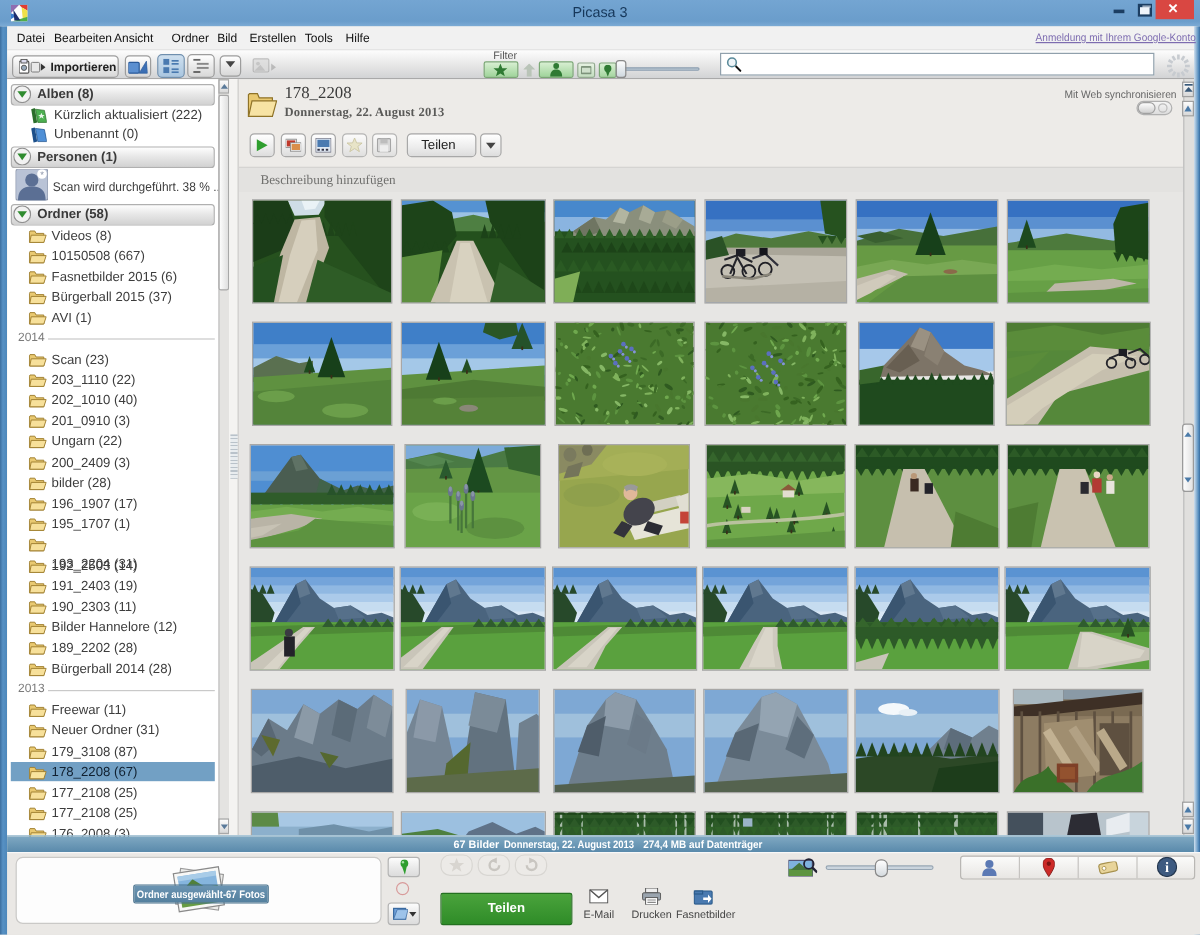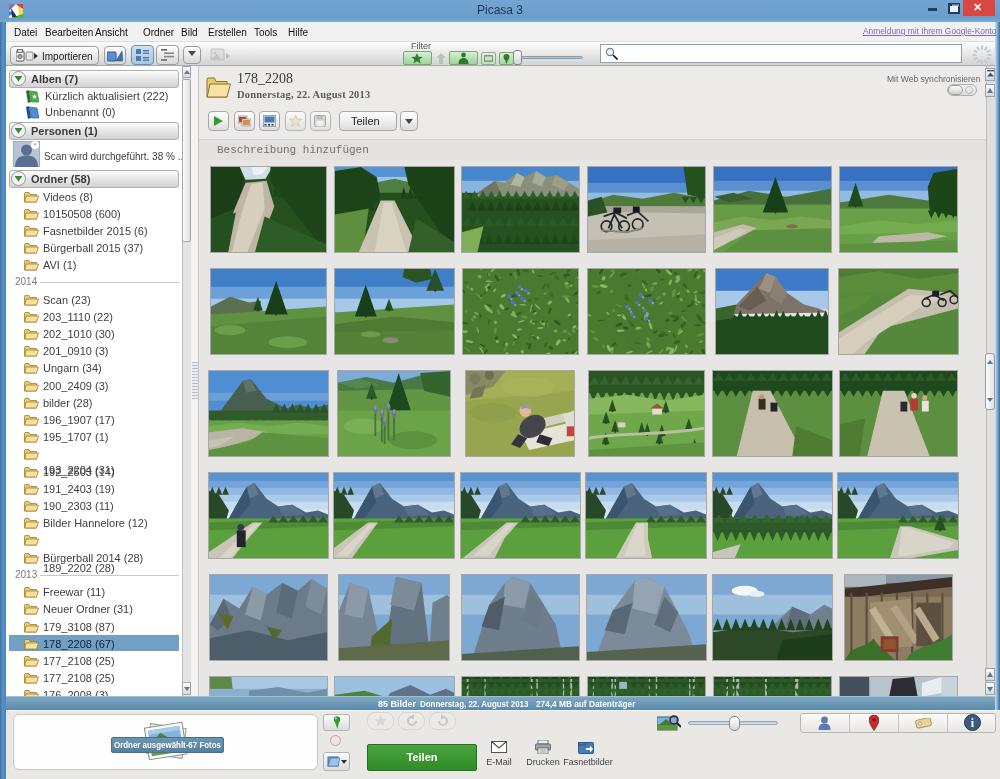--- a/index.html
+++ b/index.html
@@ -69,21 +69,21 @@
 <div class="abs" style="left:863px;top:26px;font-size:9px;color:#7d6cb0;text-decoration:underline;white-space:nowrap;transform:scaleX(0.93);transform-origin:left">Anmeldung mit Ihrem Google-Konto</div>
 <div id="toolbar"></div>
 <div class="tbtn" style="left:10px;top:46px;width:89px;height:19px"></div>
 <svg class="abs" style="left:16px;top:49px" width="22" height="13" viewBox="0 0 22 13">
 <rect x="0" y="2" width="8" height="10" rx="1" fill="#fff" stroke="#555" stroke-width="1"></rect>
 <rect x="1.5" y="0.5" width="5" height="3" fill="#dde" stroke="#555" stroke-width="0.8"></rect>
 <circle cx="4" cy="7.5" r="2.2" fill="#9ab" stroke="#444" stroke-width="0.7"></circle>
 <rect x="10" y="3" width="7" height="8" rx="1" fill="#e8e8e8" stroke="#777" stroke-width="0.8"></rect>
 <polygon points="18,4 22,7 18,10" fill="#333"></polygon>
 </svg>
-<div class="abs" style="left:42px;top:51px;font-size:10px;font-weight:normal;color:#222">Importieren</div>
+<div class="abs" style="left:42px;top:51px;font-size:10px;font-weight:bold;color:#222">Importieren</div>
 <div class="tbtn" style="left:104px;top:46px;width:22px;height:19px"></div>
 <svg class="abs" style="left:107px;top:49px" width="16" height="13" viewBox="0 0 16 13">
 <rect x="0" y="3" width="9" height="9" rx="1" fill="#5b8fd0" stroke="#2a5a9a"></rect>
 <polygon points="9,12 15,2 16,12" fill="#3c6fb4" stroke="#2a5a9a" stroke-width="0.6"></polygon>
 </svg>
 <div class="tbtn" style="left:131px;top:45px;width:23px;height:20px;background:linear-gradient(#cfe0ef,#a9c6e0);border-color:#6f8fae"></div>
 <svg class="abs" style="left:136px;top:49px" width="13" height="12" viewBox="0 0 13 12">
 <rect x="0" y="0" width="5" height="5" fill="#4a7ab0"></rect>
     <rect x="7" y="1" width="6" height="1.4" fill="#4a7ab0"></rect>
     <rect x="7" y="3.5" width="6" height="1.4" fill="#4a7ab0"></rect>
@@ -147,21 +147,21 @@
     <line x1="5.5" y1="11.0" x2="1.5" y2="11.0" stroke="#c7cbd0" stroke-width="2.2"></line>
     <line x1="6.2" y1="8.2" x2="2.8" y2="6.2" stroke="#c7cbd0" stroke-width="2.2"></line>
     <line x1="8.2" y1="6.2" x2="6.2" y2="2.8" stroke="#c7cbd0" stroke-width="2.2"></line>
     <line x1="11.0" y1="5.5" x2="11.0" y2="1.5" stroke="#c7cbd0" stroke-width="2.2"></line>
     <line x1="13.8" y1="6.2" x2="15.8" y2="2.8" stroke="#c7cbd0" stroke-width="2.2"></line>
     <line x1="15.8" y1="8.2" x2="19.2" y2="6.2" stroke="#c7cbd0" stroke-width="2.2"></line>
   </svg>
 <div id="sidestrip"></div>
 <div id="sidebar"></div>
 <div class="shead" style="top:70px">
-    <span class="lbl">Alben (7)</span>
+    <span class="lbl">Alben (8)</span>
   </div>
 <svg class="abs" style="left:11px;top:71px" width="15" height="15" viewBox="0 0 15 15">
 <circle cx="7.5" cy="7.5" r="7" fill="#f2f2f2" stroke="#909090"></circle>
 <polygon points="3.5,5 11.5,5 7.5,10.5" fill="#2e8b2e"></polygon>
 </svg>
 <svg class="abs" style="left:25px;top:90px" width="14" height="13" viewBox="0 0 14 13">
 <polygon points="1,1 4,0 6,12 3,13" fill="#2a6e2a"></polygon>
     <polygon points="4.5,1 12,2 14,12 6.5,12" fill="#4caf50" stroke="#2a6e2a" stroke-width="0.6"></polygon>
 <polygon points="9.5,4 10.3,5.8 12.2,5.8 10.7,7 11.3,8.9 9.5,7.8 7.7,8.9 8.3,7 6.8,5.8 8.7,5.8" fill="#e8f5e9"></polygon>
 </svg>
@@ -202,21 +202,21 @@
 <path d="M2,5 L14.5,5 L12.5,11 L0.8,11 Z" fill="#f7e09a" stroke="#a08030" stroke-width="0.8"></path>
 </svg>
 <div class="sitem" style="top:189px">
     <span class="txt">Videos (8)</span>
   </div>
 <svg class="abs" style="left:24px;top:208px" width="15" height="12" viewBox="0 0 15 12">
 <path d="M0.5,2.5 L0.5,11 L12.5,11 L12.5,3.5 L6,3.5 L5,1.5 L1,1.5 Z" fill="#e9c971" stroke="#a08030" stroke-width="0.8"></path>
 <path d="M2,5 L14.5,5 L12.5,11 L0.8,11 Z" fill="#f7e09a" stroke="#a08030" stroke-width="0.8"></path>
 </svg>
 <div class="sitem" style="top:206px">
-    <span class="txt">10150508 (600)</span>
+    <span class="txt">10150508 (667)</span>
   </div>
 <svg class="abs" style="left:24px;top:225px" width="15" height="12" viewBox="0 0 15 12">
 <path d="M0.5,2.5 L0.5,11 L12.5,11 L12.5,3.5 L6,3.5 L5,1.5 L1,1.5 Z" fill="#e9c971" stroke="#a08030" stroke-width="0.8"></path>
 <path d="M2,5 L14.5,5 L12.5,11 L0.8,11 Z" fill="#f7e09a" stroke="#a08030" stroke-width="0.8"></path>
 </svg>
 <div class="sitem" style="top:223px">
     <span class="txt">Fasnetbilder 2015 (6)</span>
   </div>
 <svg class="abs" style="left:24px;top:242px" width="15" height="12" viewBox="0 0 15 12">
 <path d="M0.5,2.5 L0.5,11 L12.5,11 L12.5,3.5 L6,3.5 L5,1.5 L1,1.5 Z" fill="#e9c971" stroke="#a08030" stroke-width="0.8"></path>
@@ -246,35 +246,35 @@
 <path d="M2,5 L14.5,5 L12.5,11 L0.8,11 Z" fill="#f7e09a" stroke="#a08030" stroke-width="0.8"></path>
 </svg>
 <div class="sitem" style="top:309px">
     <span class="txt">203_1110 (22)</span>
   </div>
 <svg class="abs" style="left:24px;top:328px" width="15" height="12" viewBox="0 0 15 12">
 <path d="M0.5,2.5 L0.5,11 L12.5,11 L12.5,3.5 L6,3.5 L5,1.5 L1,1.5 Z" fill="#e9c971" stroke="#a08030" stroke-width="0.8"></path>
 <path d="M2,5 L14.5,5 L12.5,11 L0.8,11 Z" fill="#f7e09a" stroke="#a08030" stroke-width="0.8"></path>
 </svg>
 <div class="sitem" style="top:326px">
-    <span class="txt">202_1010 (30)</span>
+    <span class="txt">202_1010 (40)</span>
   </div>
 <svg class="abs" style="left:24px;top:345px" width="15" height="12" viewBox="0 0 15 12">
 <path d="M0.5,2.5 L0.5,11 L12.5,11 L12.5,3.5 L6,3.5 L5,1.5 L1,1.5 Z" fill="#e9c971" stroke="#a08030" stroke-width="0.8"></path>
 <path d="M2,5 L14.5,5 L12.5,11 L0.8,11 Z" fill="#f7e09a" stroke="#a08030" stroke-width="0.8"></path>
 </svg>
 <div class="sitem" style="top:343px">
     <span class="txt">201_0910 (3)</span>
   </div>
 <svg class="abs" style="left:24px;top:362px" width="15" height="12" viewBox="0 0 15 12">
 <path d="M0.5,2.5 L0.5,11 L12.5,11 L12.5,3.5 L6,3.5 L5,1.5 L1,1.5 Z" fill="#e9c971" stroke="#a08030" stroke-width="0.8"></path>
 <path d="M2,5 L14.5,5 L12.5,11 L0.8,11 Z" fill="#f7e09a" stroke="#a08030" stroke-width="0.8"></path>
 </svg>
 <div class="sitem" style="top:360px">
-    <span class="txt">Ungarn (34)</span>
+    <span class="txt">Ungarn (22)</span>
   </div>
 <svg class="abs" style="left:24px;top:380px" width="15" height="12" viewBox="0 0 15 12">
 <path d="M0.5,2.5 L0.5,11 L12.5,11 L12.5,3.5 L6,3.5 L5,1.5 L1,1.5 Z" fill="#e9c971" stroke="#a08030" stroke-width="0.8"></path>
 <path d="M2,5 L14.5,5 L12.5,11 L0.8,11 Z" fill="#f7e09a" stroke="#a08030" stroke-width="0.8"></path>
 </svg>
 <div class="sitem" style="top:378px">
     <span class="txt">200_2409 (3)</span>
   </div>
 <svg class="abs" style="left:24px;top:397px" width="15" height="12" viewBox="0 0 15 12">
 <path d="M0.5,2.5 L0.5,11 L12.5,11 L12.5,3.5 L6,3.5 L5,1.5 L1,1.5 Z" fill="#e9c971" stroke="#a08030" stroke-width="0.8"></path>
@@ -329,21 +329,21 @@
 <path d="M0.5,2.5 L0.5,11 L12.5,11 L12.5,3.5 L6,3.5 L5,1.5 L1,1.5 Z" fill="#e9c971" stroke="#a08030" stroke-width="0.8"></path>
 <path d="M2,5 L14.5,5 L12.5,11 L0.8,11 Z" fill="#f7e09a" stroke="#a08030" stroke-width="0.8"></path>
 </svg>
 <div class="sitem" style="top:515px">
     <span class="txt">Bilder Hannelore (12)</span>
   </div>
 <svg class="abs" style="left:24px;top:534px" width="15" height="12" viewBox="0 0 15 12">
 <path d="M0.5,2.5 L0.5,11 L12.5,11 L12.5,3.5 L6,3.5 L5,1.5 L1,1.5 Z" fill="#e9c971" stroke="#a08030" stroke-width="0.8"></path>
 <path d="M2,5 L14.5,5 L12.5,11 L0.8,11 Z" fill="#f7e09a" stroke="#a08030" stroke-width="0.8"></path>
 </svg>
-<div class="sitem" style="top:560px">
+<div class="sitem" style="top:532px">
     <span class="txt">189_2202 (28)</span>
   </div>
 <svg class="abs" style="left:24px;top:552px" width="15" height="12" viewBox="0 0 15 12">
 <path d="M0.5,2.5 L0.5,11 L12.5,11 L12.5,3.5 L6,3.5 L5,1.5 L1,1.5 Z" fill="#e9c971" stroke="#a08030" stroke-width="0.8"></path>
 <path d="M2,5 L14.5,5 L12.5,11 L0.8,11 Z" fill="#f7e09a" stroke="#a08030" stroke-width="0.8"></path>
 </svg>
 <div class="sitem" style="top:550px">
     <span class="txt">Bürgerball 2014 (28)</span>
   </div>
 <div class="yr" style="top:569px">2013</div>
@@ -443,21 +443,21 @@
 <svg class="abs" style="left:115px;top:49px" width="12" height="12" viewBox="0 0 12 12">
 <rect x="0.5" y="0.5" width="11" height="11" rx="1" fill="#d8d8d8" stroke="#a5a5a5"></rect>
 <rect x="3" y="0.5" width="6" height="4" fill="#bdbdbd"></rect>
       <rect x="2.5" y="6" width="7" height="5.5" fill="#eee"></rect>
 </svg>
 <div class="hbtn" style="left:140px;width:58px"></div>
 <div class="abs" style="left:152px;top:49px;font-size:11px;color:#222">Teilen</div>
 <div class="hbtn" style="left:201px;width:18px"></div>
 <div class="abs" style="left:206px;top:53px;width:0;height:0;border-left:4px solid transparent;border-right:4px solid transparent;border-top:5px solid #444"></div>
 <div class="abs" style="left:0;top:73px;width:787px;height:21px;background:#e3e2e0;border-top:1px solid #d5d4d2"></div>
-<div class="abs" style="left:18px;top:78px;font-family:Liberation Mono, monospace;font-size:11px;color:#70706e">Beschreibung hinzufügen</div>
+<div class="abs" style="left:18px;top:78px;font-family:Liberation Serif, serif;font-size:11px;color:#70706e">Beschreibung hinzufügen</div>
 </div>
 <div class="abs" style="left:199px;top:66px;width:787px;height:630px;overflow:hidden">
 <svg class="ph" style="left:11.5px;top:101px;width:115px;height:85px" viewBox="0 0 120 86" preserveAspectRatio="none">
       <rect width="120" height="86" fill="#26511e"></rect>
       <polygon points="30,0 64,0 57,12 36,13" fill="#cfdde6"></polygon>
       <polygon points="42,0 58,0 54,7 45,8" fill="#eaf2f6"></polygon>
       <polygon points="0,0 30,0 36,18 30,40 0,52" fill="#1b3d18"></polygon>
       <polygon points="0,20 3.6,11 7.2,20" fill="#1b3d18"></polygon>
       <polygon points="7.2,20 10.8,11 14.4,20" fill="#1b3d18"></polygon>
       <polygon points="14.4,20 18,11 21.6,20" fill="#1b3d18"></polygon>
@@ -1748,21 +1748,21 @@
 <div class="abs" style="left:985px;top:84px;width:10px;height:13px;background:linear-gradient(#fcfcfc,#d8d8d8);border:1px solid #a0a0a0"></div>
 <div class="abs" style="left:987px;top:88px;width:0;height:0;border-left:3.5px solid transparent;border-right:3.5px solid transparent;border-bottom:5px solid #4a7aa8"></div>
 <div class="abs" style="left:985px;top:353px;width:10px;height:57px;background:linear-gradient(90deg,#fdfdfd,#e2e2e2);border:1px solid #9a9a9a;border-radius:3px"></div>
 <div class="abs" style="left:987px;top:360px;width:0;height:0;border-left:3px solid transparent;border-right:3px solid transparent;border-bottom:4px solid #4a7aa8"></div>
 <div class="abs" style="left:987px;top:398px;width:0;height:0;border-left:3px solid transparent;border-right:3px solid transparent;border-top:4px solid #4a7aa8"></div>
 <div class="abs" style="left:985px;top:668px;width:10px;height:13px;background:linear-gradient(#fcfcfc,#d8d8d8);border:1px solid #a0a0a0"></div>
 <div class="abs" style="left:987px;top:672px;width:0;height:0;border-left:3.5px solid transparent;border-right:3.5px solid transparent;border-bottom:5px solid #4a7aa8"></div>
 <div class="abs" style="left:985px;top:682px;width:10px;height:13px;background:linear-gradient(#fcfcfc,#d8d8d8);border:1px solid #a0a0a0"></div>
 <div class="abs" style="left:987px;top:687px;width:0;height:0;border-left:3.5px solid transparent;border-right:3.5px solid transparent;border-top:5px solid #4a7aa8"></div>
 <div id="statusbar"></div>
-<div class="abs" style="left:378px;top:699px;font-size:9px;font-weight:bold;color:#fff">85 Bilder</div>
+<div class="abs" style="left:378px;top:699px;font-size:9px;font-weight:bold;color:#fff">67 Bilder</div>
 <div class="abs" style="left:420px;top:699px;font-size:9px;font-weight:bold;color:#fff;transform:scaleX(0.88);transform-origin:left;white-space:nowrap">Donnerstag, 22. August 2013</div>
 <div class="abs" style="left:536px;top:699px;font-size:9px;font-weight:bold;color:#fff;transform:scaleX(0.92);transform-origin:left;white-space:nowrap">274,4 MB auf Datenträger</div>
 <div id="bottombar"></div>
 <div class="abs" style="left:13px;top:714px;width:305px;height:56px;background:#fdfdfd;border:1px solid #cac9c7;border-radius:6px"></div>
 <svg class="abs" style="left:142px;top:718px" width="48" height="50" viewBox="0 0 48 50">
 <g transform="rotate(8 24 25)">
       <rect x="6" y="8" width="36" height="30" fill="#ececea" stroke="#9a9a9a"></rect>
     </g>
 <g transform="rotate(-9 24 25)">
       <rect x="5" y="7" width="38" height="32" fill="#f8f8f6" stroke="#8a8a8a"></rect>

